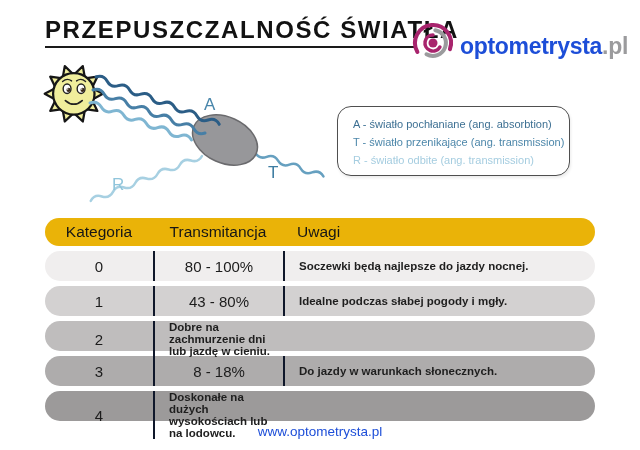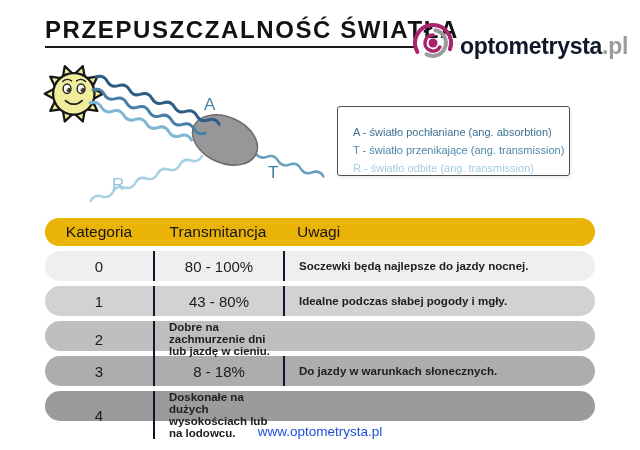--- a/index.html
+++ b/index.html
@@ -12,23 +12,23 @@
   .title-rule{position:absolute;left:45px;top:46px;width:371px;height:2px;background:#1a1a1a;}
   .logo{position:absolute;right:12px;top:20px;display:flex;align-items:center;gap:4px;}
   .logo-text{font-size:23px;font-weight:600;letter-spacing:-0.3px;margin-top:6px;}
 
   
   .diagram{position:absolute;left:30px;top:55px;width:320px;height:165px;}
   .wave{fill:none;stroke-linecap:round;}
 
   
   .legend{position:absolute;left:337px;top:106px;width:233px;height:70px;
-          background:#ffffff;border:1.5px solid #4f4f4f;border-radius:3px;
+          background:#ffffff;border:1.5px solid #4f4f4f;border-radius:14px;
           box-shadow:1px 2px 3px rgba(0,0,0,0.08);
-          padding:16px 0 0 15px;box-sizing:border-box;}
+          padding:8px 0 0 15px;box-sizing:border-box;}
   .legend-line{font-size:11px;line-height:18px;white-space:nowrap;}
 
   
   .table{position:absolute;left:45px;top:218px;width:550px;}
   .trow,.thead{display:grid;grid-template-columns:108px 130px 1fr;border-radius:15px;}
   .thead{height:28px;margin-bottom:5px;}
   .trow{height:30px;margin-bottom:5px;}
   .cell{display:flex;align-items:center;justify-content:center;color:#1c1c1c;}
   .cell.note{justify-content:flex-start;padding-left:14px;font-size:11.5px;font-weight:600;color:#1e1e1e;}
   .cell.cat,.cell.trans{font-size:15px;}
@@ -48,21 +48,21 @@
   <div class="title">PRZEPUSZCZALNOŚĆ ŚWIATŁA</div>
   <div class="title-rule"></div>
 
   <div class="logo">
     <svg width="46" height="46" viewBox="0 0 46 46">
       <path d="M7.4,32 A18,18 0 1 1 39.9,29.2" fill="none" stroke="#a8246d" stroke-width="4" stroke-linecap="round"></path>
       <path d="M25.3,10.2 A13,13 0 1 1 16.5,34.3" fill="none" stroke="#9b9b9d" stroke-width="4" stroke-linecap="round"></path>
       <path d="M29.9,27 A8,8 0 1 1 23,15" fill="none" stroke="#a8246d" stroke-width="3.5" stroke-linecap="round"></path>
       <circle cx="23" cy="23" r="4.5" fill="#a8246d"></circle>
     </svg>
-    <div class="logo-text"><span style="color: #0f172a;">optometrysta</span><span style="color: rgb(155, 155, 157);">.pl</span></div>
+    <div class="logo-text"><span style="color: #1d4ed8;">optometrysta</span><span style="color: rgb(155, 155, 157);">.pl</span></div>
   </div>
 
   <svg class="diagram" viewBox="0 0 320 165">
 
     <g transform="translate(13,8) scale(0.56)">
       <polygon points="107,55 87.3,65.5 97.1,85.6 75,82.5 71.1,104.5 55,89 38.9,104.5 35,82.5 12.9,85.6 22.7,65.5 3,55 22.7,44.5 12.9,24.4 35,27.5 38.9,5.5 55,21 71.1,5.5 75,27.5 97.1,24.4 87.3,44.5" fill="#f0ee9c" stroke="#161616" stroke-width="4" stroke-linejoin="round"></polygon>
       <circle cx="55" cy="55" r="37" fill="#f0ee9c" stroke="#161616" stroke-width="4"></circle>
       <ellipse cx="43" cy="46" rx="7" ry="8.5" fill="#ffffff" stroke="#222222" stroke-width="2.5"></ellipse>
       <ellipse cx="68" cy="46" rx="7" ry="8.5" fill="#ffffff" stroke="#222222" stroke-width="2.5"></ellipse>
       <circle cx="45.5" cy="48" r="3.6" fill="#3a2a1a"></circle>

